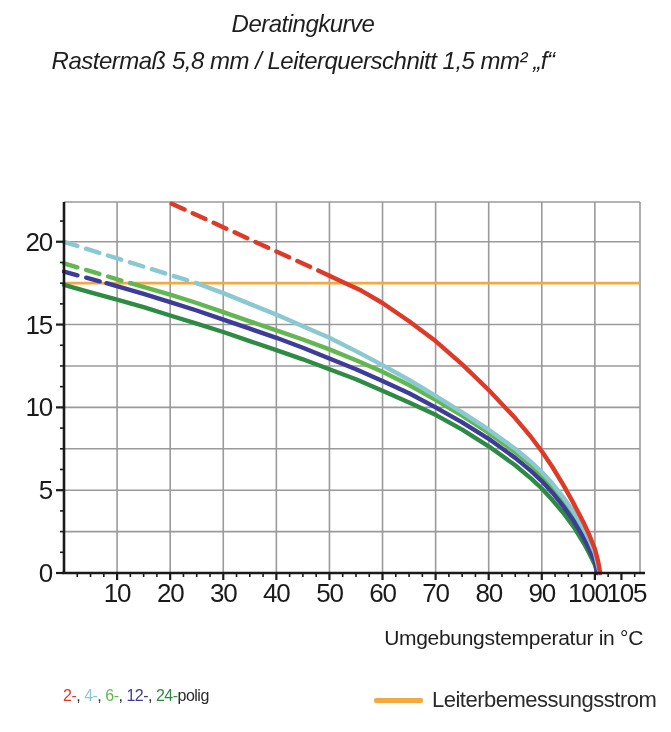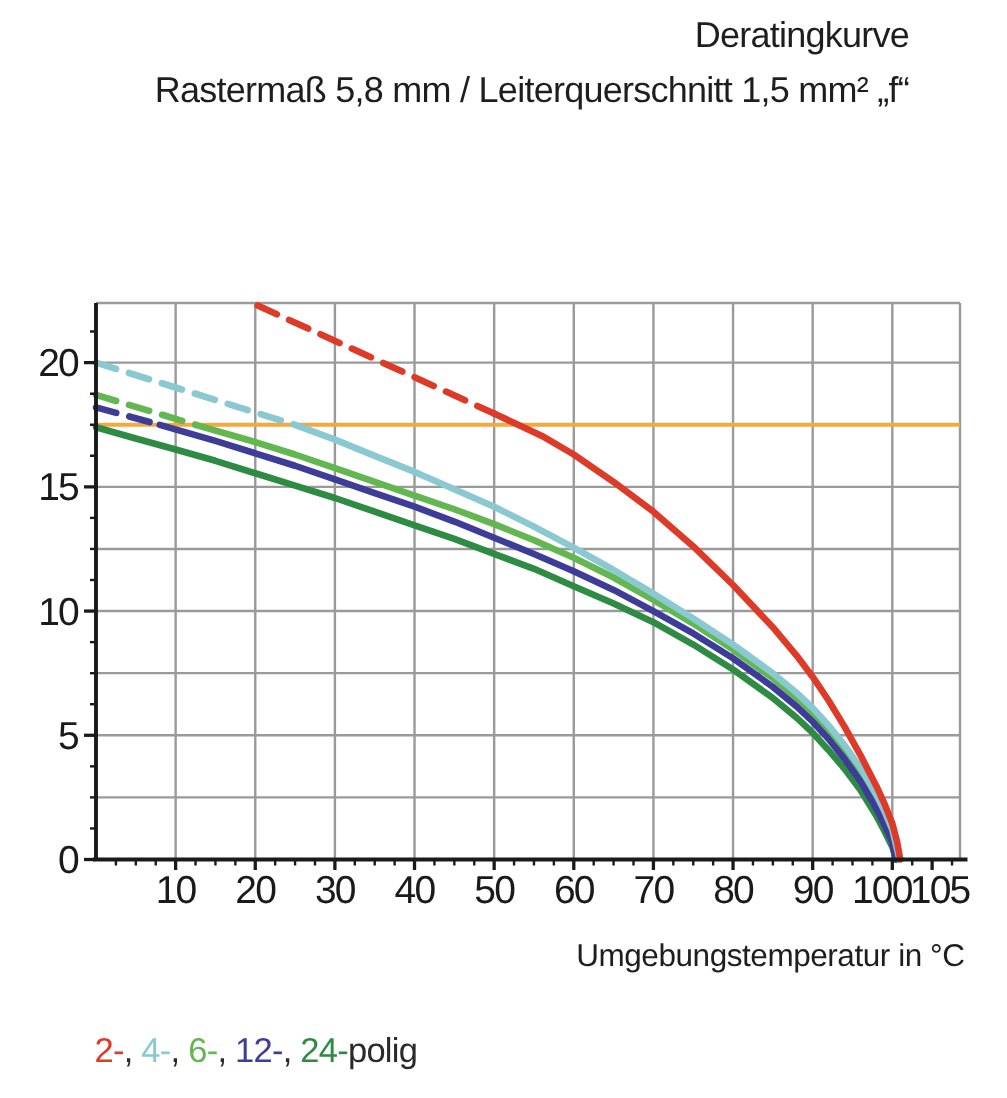--- a/index.html
+++ b/index.html
@@ -1,32 +1,32 @@
 <!DOCTYPE html>
 <html><head>
 <meta charset="utf-8">
 <style>
   html,body{margin:0;padding:0;background:#ffffff;}
   .page{
     position:relative;width:671px;height:732px;background:#ffffff;overflow:hidden;
     font-family:"Liberation Sans", sans-serif;color:#1f1f1f;
   }
   .titles{
-    position:absolute;top:5px;left:0;width:606px;text-align:right;
-    font-size:24px;line-height:37px;letter-spacing:-0.5px;color:#1e1e1e;
+    position:absolute;top:5px;left:0;width:606px;text-align:center;
+    font-size:24px;line-height:37px;letter-spacing:-0.5px;color:#1e1e1e;font-style:italic;
   }
   .axis-title{
     position:absolute;font-size:21px;color:#1e1e1e;letter-spacing:-0.3px;
   }
   .y-axis-title{left:33px;top:159px;}
   .x-axis-title{top:626px;right:28px;}
   #chart{position:absolute;left:0;top:195px;}
   .legend-row{position:absolute;top:687px;left:0;width:671px;height:34px;}
   .poles-legend{
-    position:absolute;left:63px;top:0;font-size:23px;letter-spacing:-0.5px;
+    position:absolute;left:63px;top:0;font-size:16px;letter-spacing:-0.5px;
     white-space:nowrap;color:#2a2a2a;
   }
   .rated-legend{
     position:absolute;left:374px;top:0;display:flex;align-items:center;
     font-size:22px;letter-spacing:-0.5px;color:#2a2a2a;white-space:nowrap;
   }
   .rated-swatch{
     display:inline-block;width:49px;height:5px;border-radius:2px;margin-right:9px;
   }
   svg text{font-family:"Liberation Sans", sans-serif;}
@@ -183,15 +183,19 @@
         <text x="52" y="221.375" text-anchor="end" font-size="26" fill="#1a1a1a" style="letter-spacing:-1.2px">10</text>
         <text x="52" y="138.56249999999997" text-anchor="end" font-size="26" fill="#1a1a1a" style="letter-spacing:-1.2px">15</text>
         <text x="52" y="55.75" text-anchor="end" font-size="26" fill="#1a1a1a" style="letter-spacing:-1.2px">20</text>
       </g>
     </svg>
 
   <div class="axis-title x-axis-title">Umgebungstemperatur in °C</div>
 
   <div class="legend-row">
     <div class="poles-legend" id="poles-legend"><span style="color: rgb(221, 58, 40);">2-</span><span style="color: rgb(42, 42, 42);">, </span><span style="color: rgb(138, 200, 210);">4-</span><span style="color: rgb(42, 42, 42);">, </span><span style="color: rgb(98, 183, 80);">6-</span><span style="color: rgb(42, 42, 42);">, </span><span style="color: rgb(61, 61, 153);">12-</span><span style="color: rgb(42, 42, 42);">, </span><span style="color: rgb(46, 139, 68);">24-</span><span style="color: rgb(42, 42, 42);">polig</span></div>
+    <div class="rated-legend">
+      <span class="rated-swatch" id="rated-swatch" style="background: rgb(242, 169, 63);"></span>
+      <span>Leiterbemessungsstrom</span>
+    </div>
   </div>
 
 </div>
 
 </body></html>

